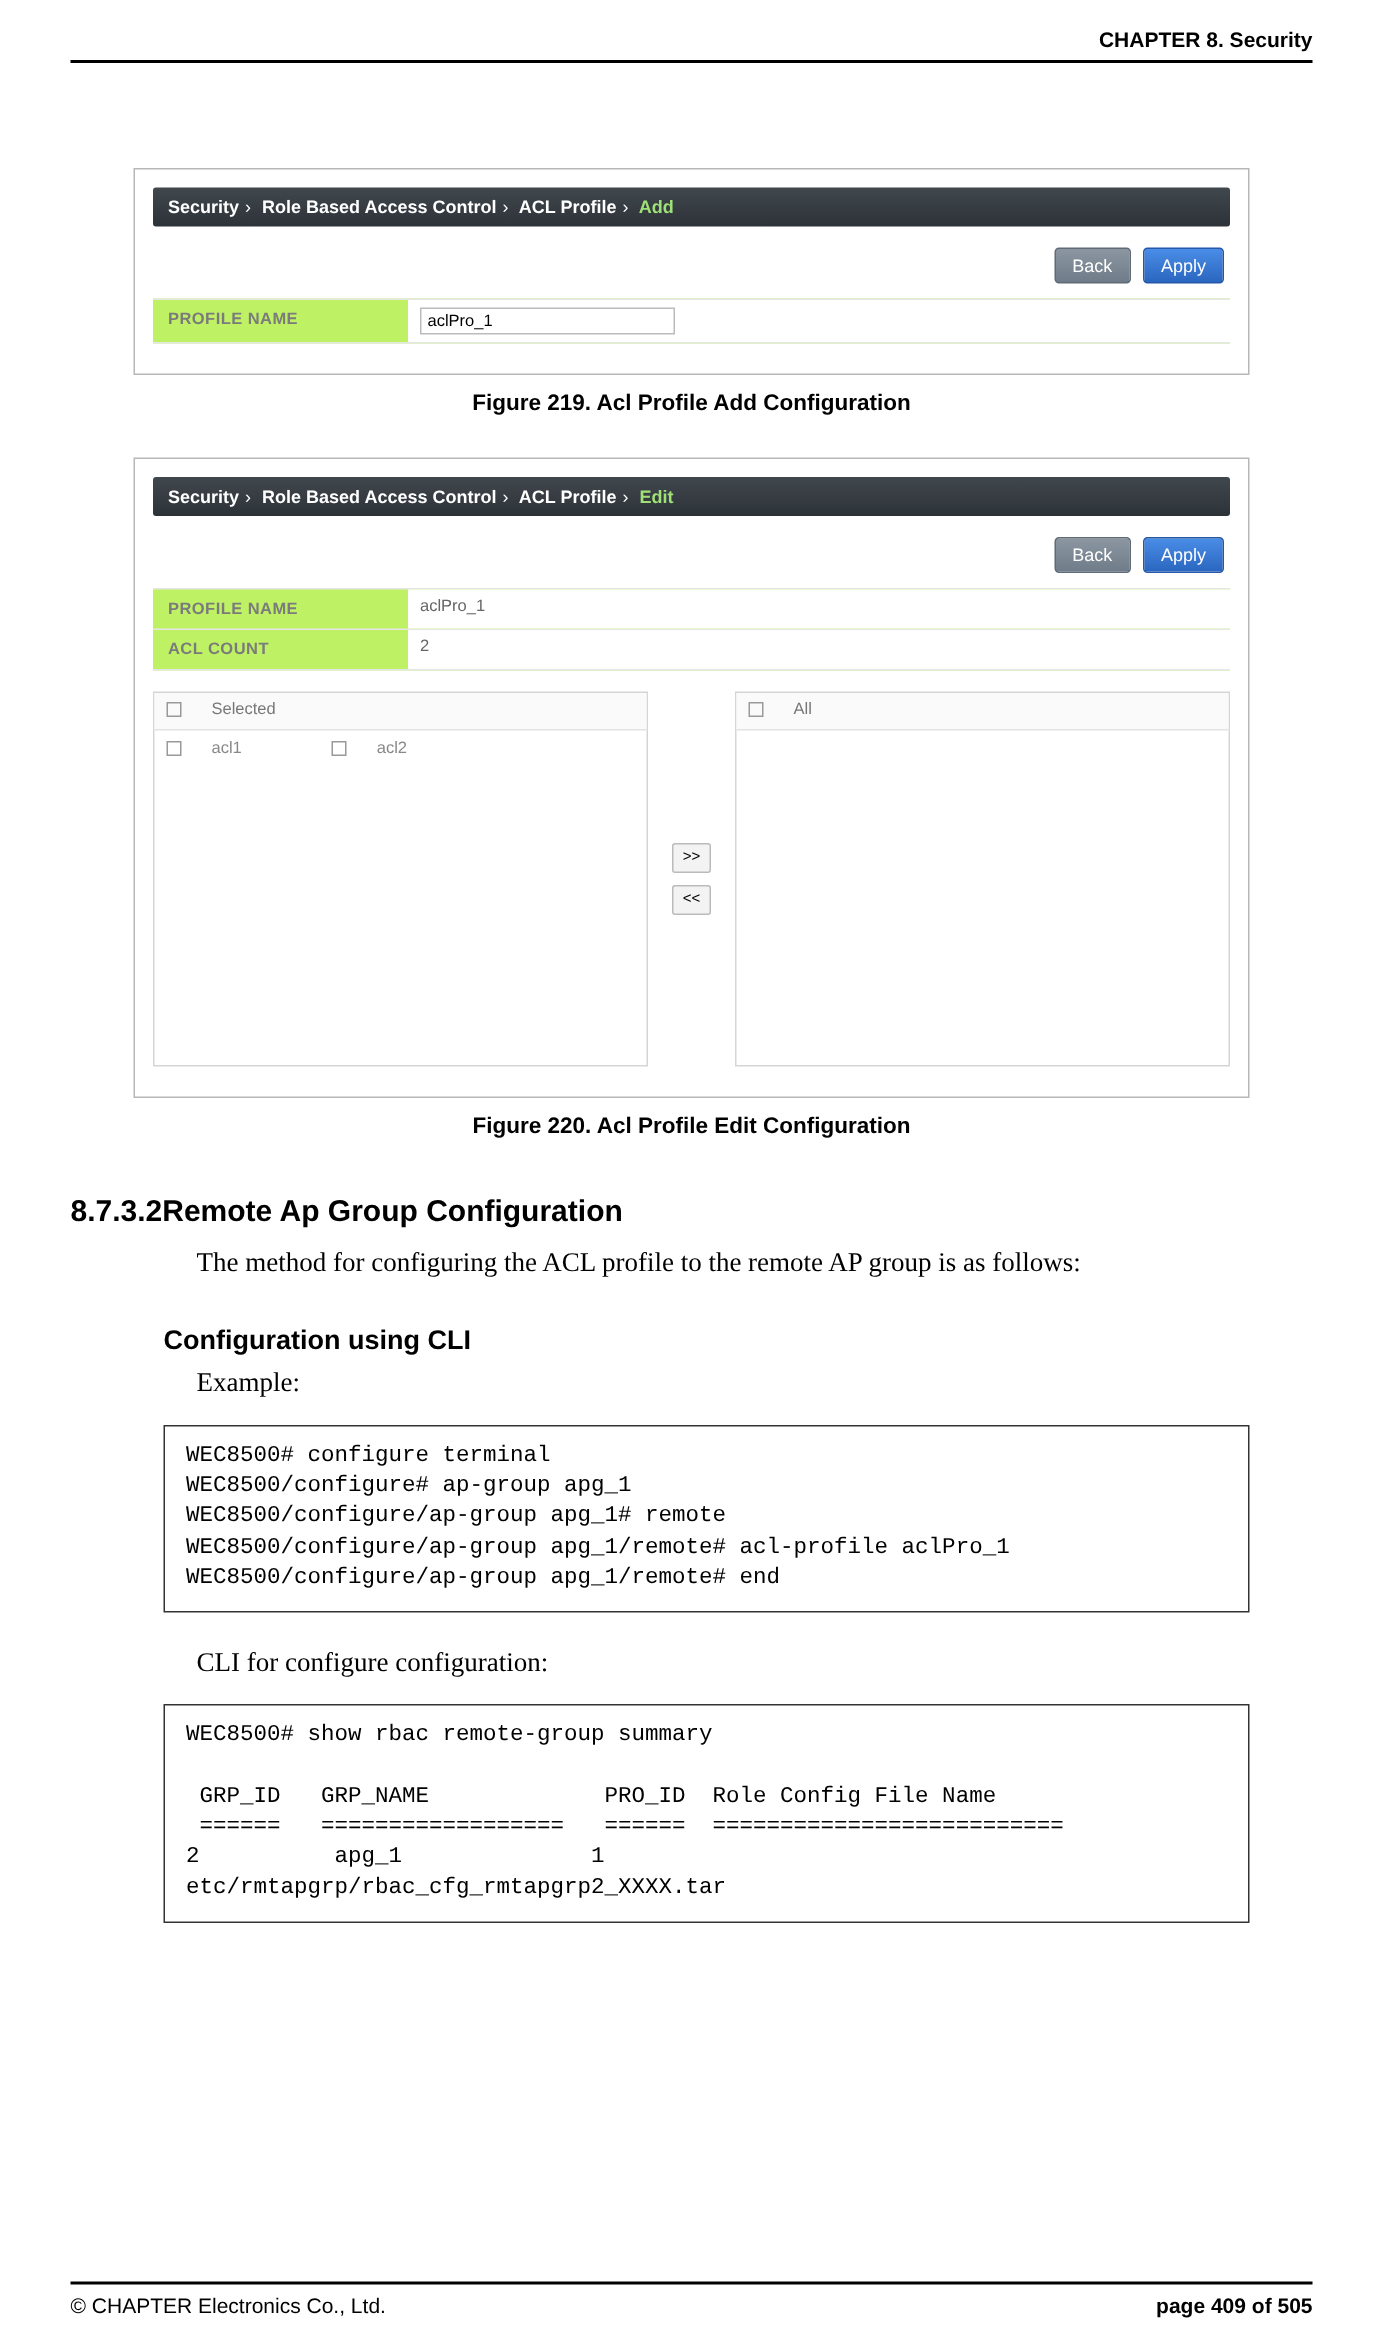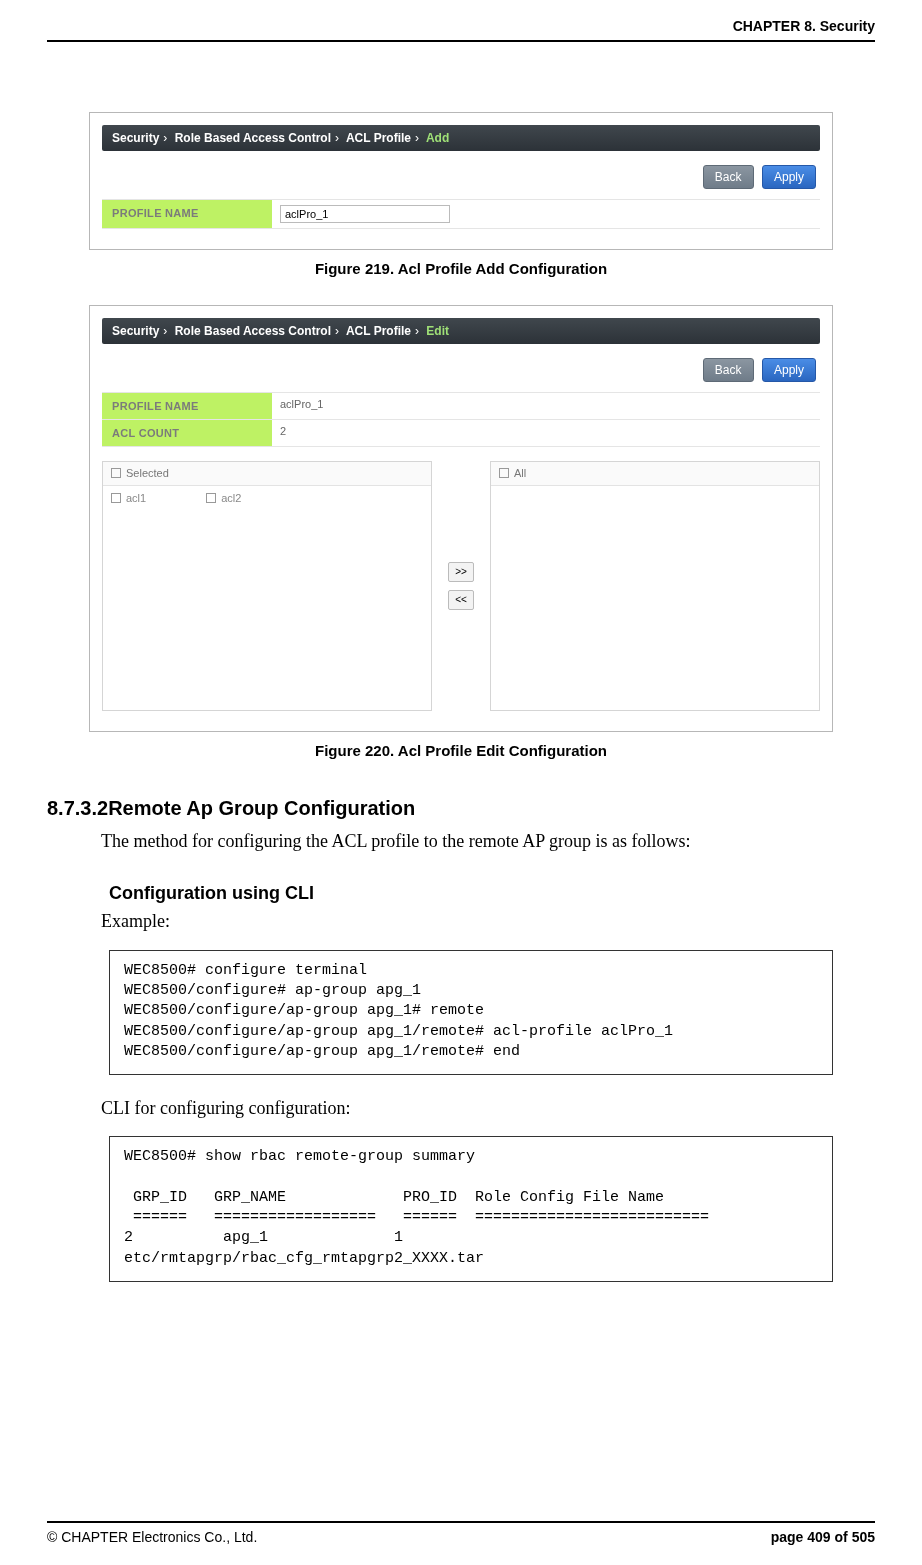--- a/index.html
+++ b/index.html
@@ -103,21 +103,21 @@
     color: #777;
     background: #fafafa;
   }
   .list-body {
     padding: 6px 8px;
     font-size: 11px;
     color: #888;
     display: flex;
     gap: 60px;
   }
-  .chk { display:inline-flex; align-items:center; gap:5px; }
+  .chk { display:inline-flex; align-items:center; gap:20px; }
   .chk .box { width:10px; height:10px; border:1px solid #999; display:inline-block;}
   .mover {
     width: 58px;
     display: flex;
     flex-direction: column;
     justify-content: center;
     align-items: center;
     gap: 8px;
   }
   .mover-btn {
@@ -137,21 +137,21 @@
     font-size: 15px;
     margin: 10px 0 0 0;
   }
   .section-heading {
     margin: 38px 0 10px 0;
     font-size: 20px;
     font-weight: bold;
     display: flex;
   }
   .body-text {
-    margin-left: 54px;
+    margin-left: 84px;
     font-family: "Times New Roman", serif;
     font-size: 18px;
     line-height: 1.3;
     margin-top: 6px;
   }
   .sub-heading {
     margin: 30px 0 2px 62px;
     color: #000000;
     font-weight: bold;
     font-size: 18px;
@@ -270,21 +270,21 @@
 
   <div class="sub-heading">Configuration using CLI</div>
   <div class="body-text">Example:</div>
 
   <div class="code-block">WEC8500# configure terminal
 WEC8500/configure# ap-group apg_1
 WEC8500/configure/ap-group apg_1# remote
 WEC8500/configure/ap-group apg_1/remote# acl-profile aclPro_1
 WEC8500/configure/ap-group apg_1/remote# end</div>
 
-  <div class="body-text" style="margin-top:22px;">CLI for configuring configuration:</div>
+  <div class="body-text" style="margin-top:22px;">CLI for configure configuration:</div>
 
   <div class="code-block">WEC8500# show rbac remote-group summary
 
  GRP_ID   GRP_NAME             PRO_ID  Role Config File Name
  ======   ==================   ======  ==========================
 2          apg_1              1
 etc/rmtapgrp/rbac_cfg_rmtapgrp2_XXXX.tar</div>
 
   <div class="footer">
     <span class="left">© CHAPTER Electronics Co., Ltd.</span>

